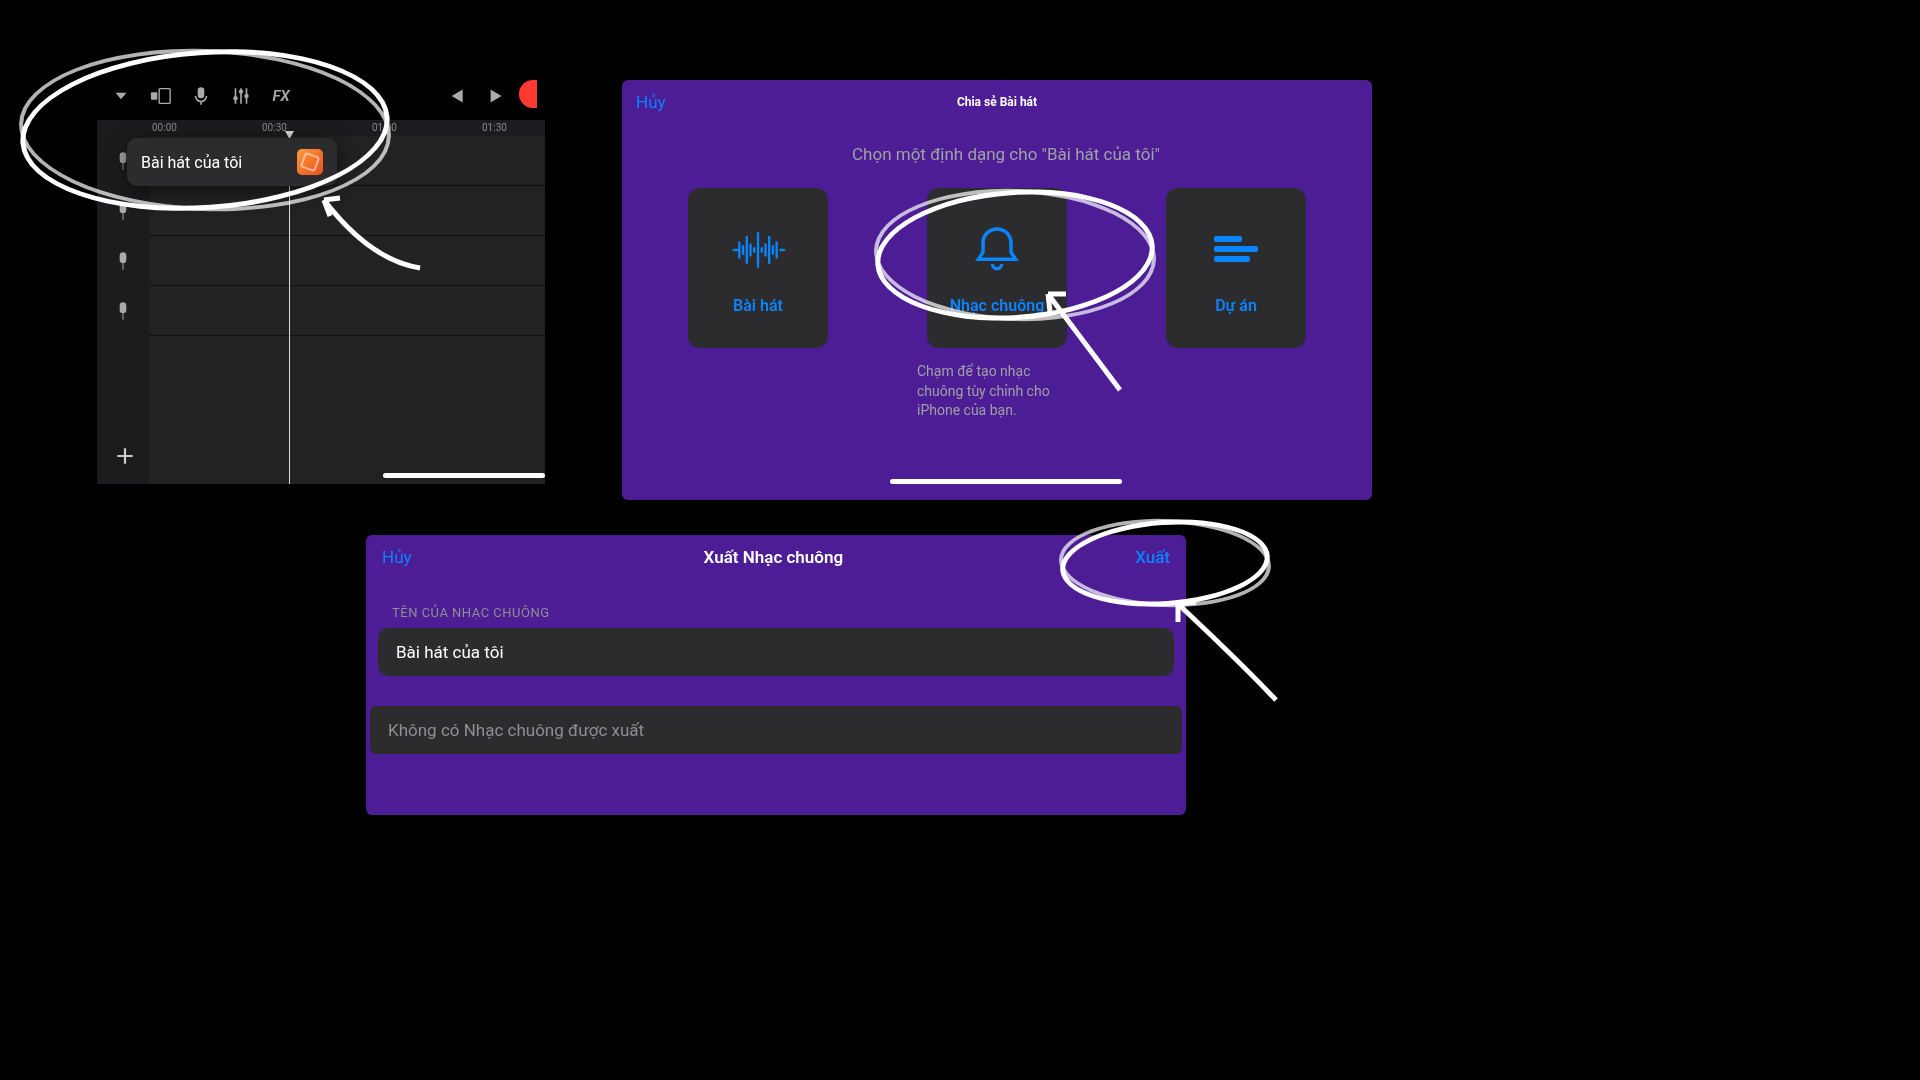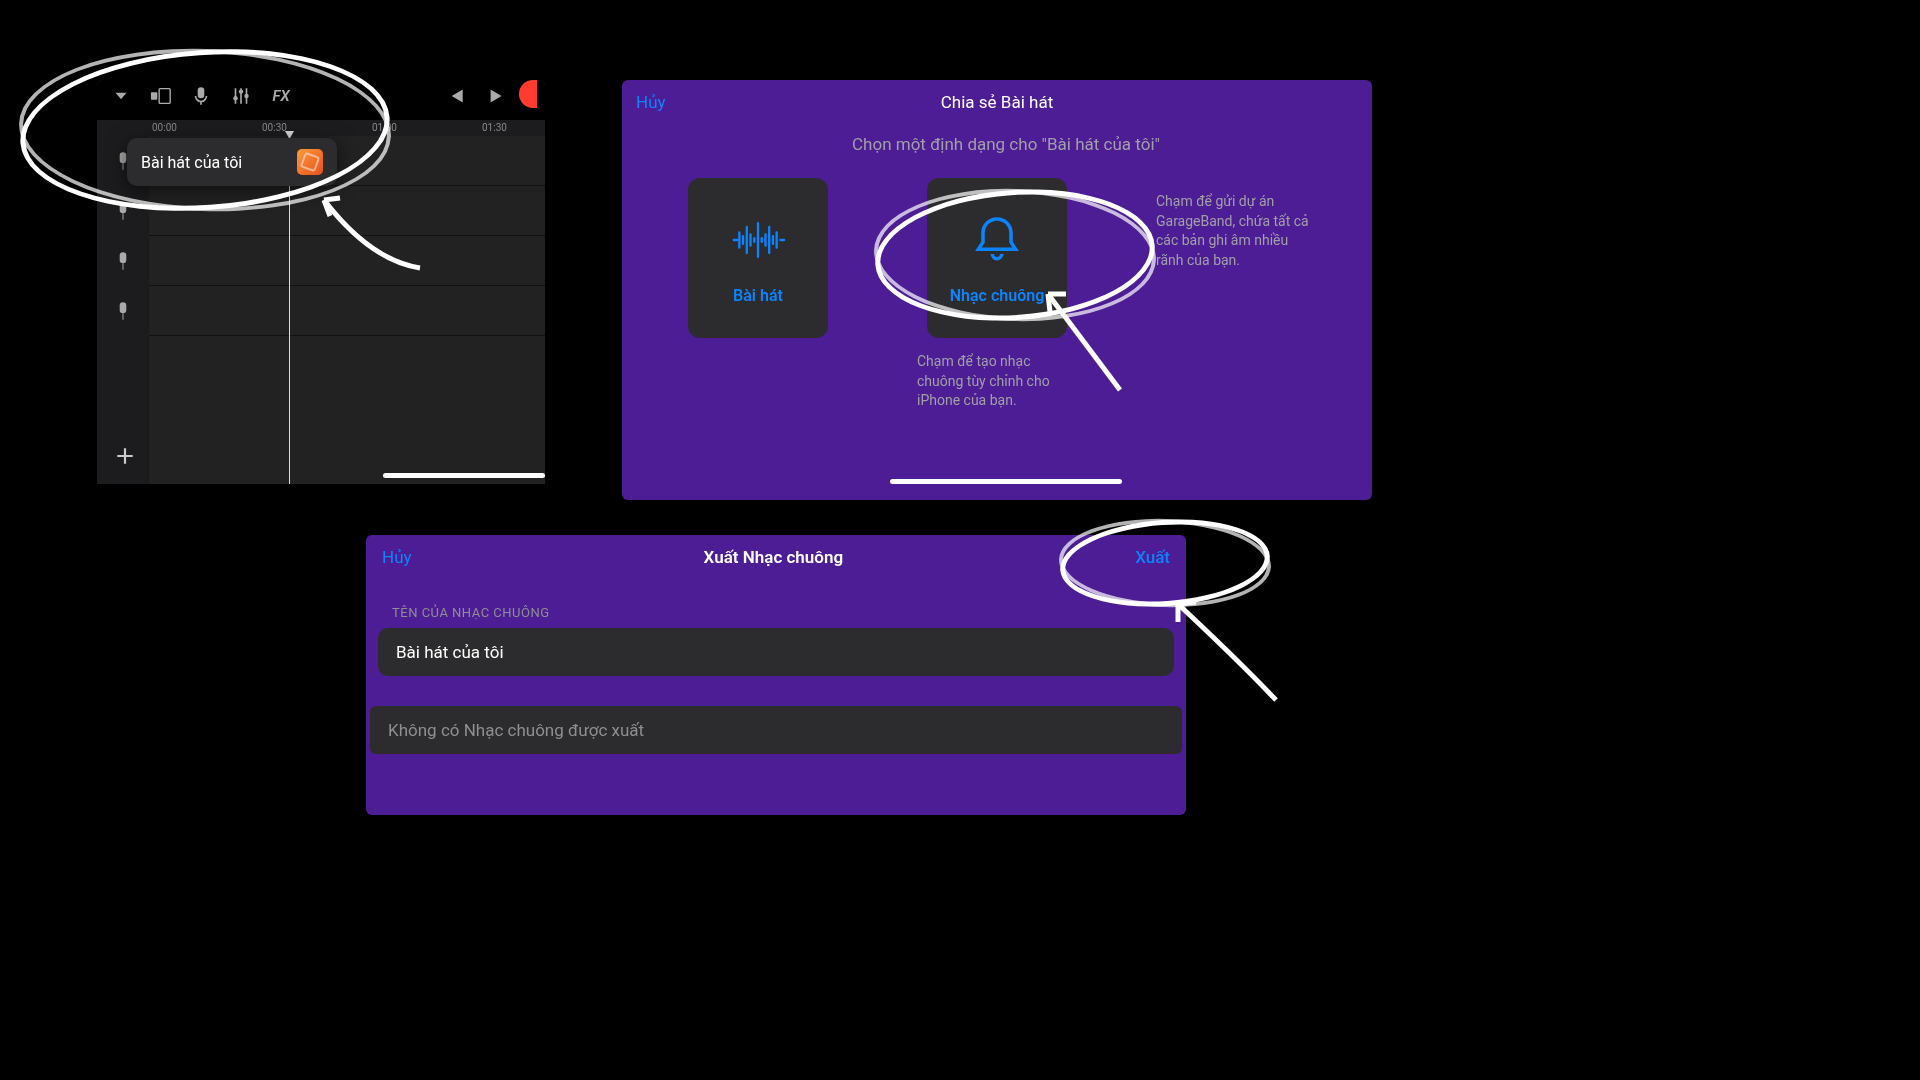--- a/index.html
+++ b/index.html
@@ -27,22 +27,22 @@
   .popup-label { position:absolute; left:30px; top:58px; width:210px; height:48px; background:#2c2c2e; border-radius:10px; display:flex; align-items:center; padding:0 14px; gap:10px; box-shadow:0 4px 20px rgba(0,0,0,.6); z-index:10; }
   .popup-label span { color:#fff; font-size:16px; }
   .popup-icon { width:26px; height:26px; margin-left:auto; background:linear-gradient(135deg,#ff9a3c,#e84f1c); border-radius:5px; position:relative; }
   .popup-icon::after{content:"";position:absolute;inset:5px;border:2px solid rgba(255,255,255,.5);border-radius:3px;transform:rotate(20deg);}
   .hscroll-ind1 { position:absolute; left:286px; bottom:6px; width:162px; height:5px; background:#fff; border-radius:3px; }
 
   
   .panel2 { left: 622px; top: 80px; width: 750px; height: 420px; }
   .p2-header { display:flex; align-items:center; justify-content:center; height:44px; position:relative; }
   .p2-cancel { position:absolute; left:14px; color:#0a84ff; font-size:17px; }
-  .p2-title { color:#fff; font-weight:400; font-size:17px; }
-  .p2-sub { color:#a0a0a5; text-align:center; margin-top:10px; font-size:17px;padding-left:18px; }
+  .p2-title { color:#fff; font-weight:700; font-size:12px; }
+  .p2-sub { color:#a0a0a5; text-align:center; margin-top:20px; font-size:17px;padding-left:18px; }
   .cards { display:flex; justify-content:space-between; padding:24px 56px 0; gap:60px; }
   .card-wrap { width:160px; text-align:center; }
   .card { width:140px; height:160px; margin:0 auto; background:#2c2c2e; border-radius:12px; display:flex; flex-direction:column; align-items:center; justify-content:center; gap:18px; }
   .card-label { color:#0a84ff; font-weight:600; font-size:16px; }
   .card-desc { color:#a0a0a5; font-size:14px; text-align:left; margin-top:14px; line-height:1.4; }
   .hscroll-ind2 { position:absolute; left:268px; bottom:16px; width:232px; height:5px; background:#fff; border-radius:3px; }
 
   
   .panel3 { left: 366px; top: 535px; width: 820px; height: 280px; padding-bottom: 16px; }
   .p3-header { display:flex; align-items:center; justify-content:space-between; height:44px; padding:0 16px; }
@@ -178,21 +178,28 @@
       <div class="card">
         <svg class="icon-big" viewBox="0 0 48 48">
             <path d="M24 6a12 12 0 00-12 12v8l-4 6h32l-4-6v-8A12 12 0 0024 6z" fill="none" stroke="#0a84ff" stroke-width="3"></path>
             <path d="M20 36a4 4 0 008 0" fill="none" stroke="#0a84ff" stroke-width="3"></path>
           </svg>
         <div class="card-label">Nhạc chuông</div>
       </div>
       <div class="card-desc">Chạm để tạo nhạc chuông tùy chỉnh cho iPhone của bạn.</div>
     </div>
     <div class="card-wrap">
-      <div class="card-desc">Chạm để gửi dự án GarageBand, chứa tất cả các bản ghi âm nhiều rãnh của bạn.</div>
+      <div class="card">
+        <svg class="icon-big" viewBox="0 0 56 40">
+            <rect x="6" y="6" width="28" height="6" rx="2"></rect>
+            <rect x="6" y="16" width="44" height="6" rx="2"></rect>
+            <rect x="6" y="26" width="36" height="6" rx="2"></rect>
+          </svg>
+        <div class="card-label">Dự án</div>
+      </div>
     </div>
   </div>
   <div class="hscroll-ind2"></div>
 </div>
 
 <div class="panel panel3">
   <div class="p3-header">
     <div class="p3-cancel">Hủy</div>
     <div class="p3-title">Xuất Nhạc chuông</div>
     <div class="p3-export">Xuất</div>

